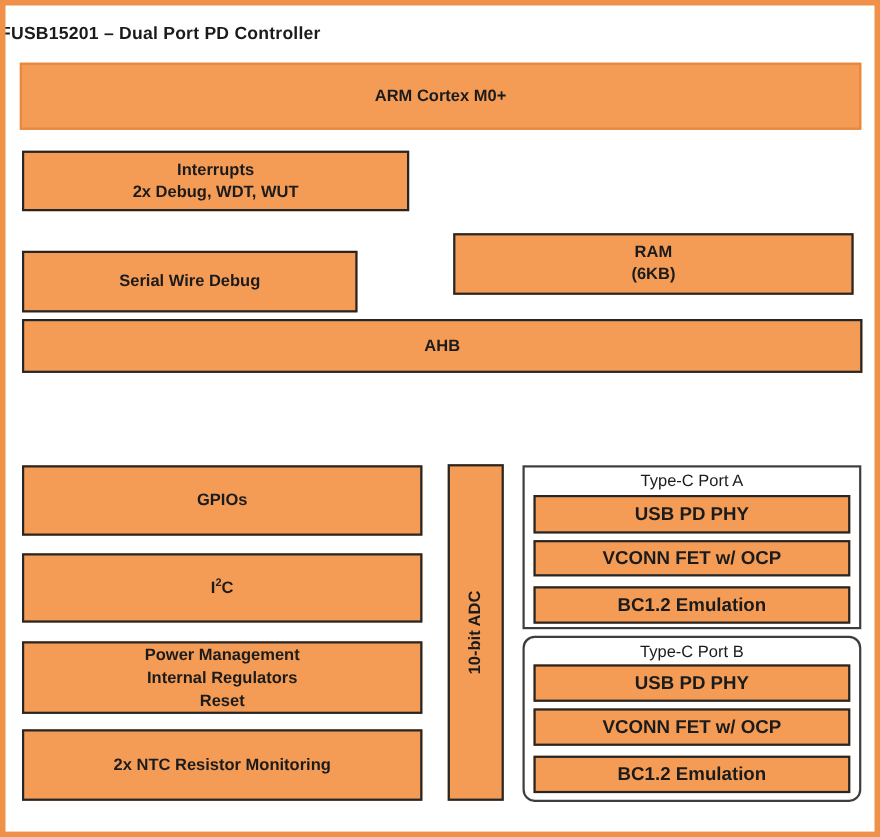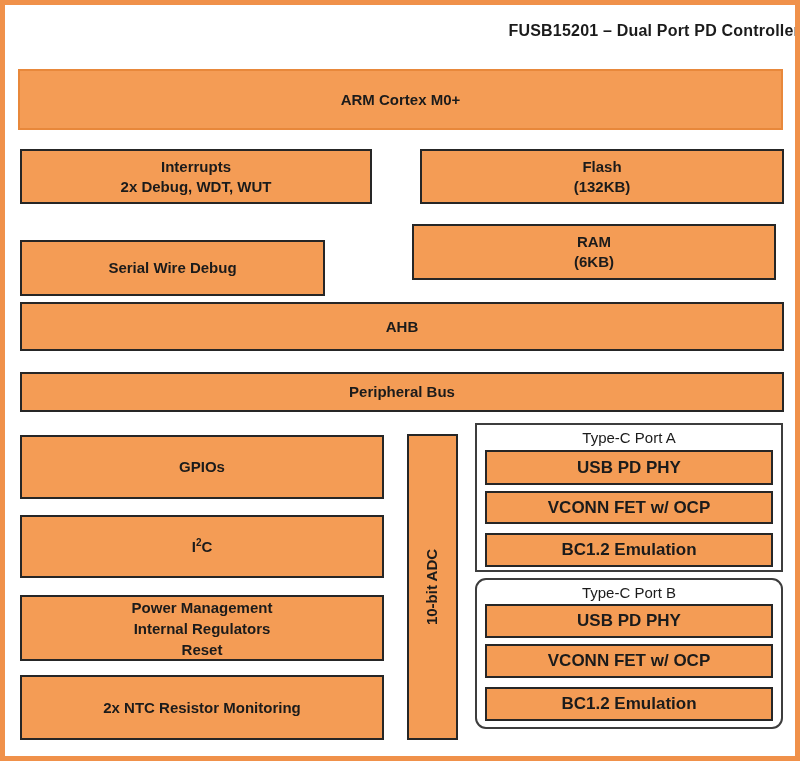--- a/index.html
+++ b/index.html
@@ -26,39 +26,38 @@
     inset: 0;
     border: 5px solid var(--page-border);
     pointer-events: none;
     z-index: 5;
   }
   .diagram-title {
     position: absolute;
     top: 22px;
     left: 0;
     width: 100%;
-    text-align: right;
+    text-align: left;
     font-size: 16px;
     font-weight: 700;
     letter-spacing: 0.2px;
   }
   .blk {
     position: absolute;
     background: var(--block-fill);
     border: 2px solid var(--block-border);
     display: flex;
     flex-direction: column;
     align-items: center;
     justify-content: center;
     text-align: center;
     font-size: 15px;
     font-weight: 700;
     line-height: 20px;
     color: var(--text);
-    margin-top: 12px;
   }
   .blk.arm {
     left: 18px; top: 57px; width: 765px; height: 61px;
     border: 2px solid var(--arm-border);
   }
   .blk.interrupts { left: 20px; top: 137px; width: 352px; height: 55px; }
   .blk.flash      { left: 420px; top: 137px; width: 364px; height: 55px; }
   .blk.swd        { left: 20px; top: 228px; width: 305px; height: 56px; }
   .blk.ram        { left: 412px; top: 212px; width: 364px; height: 56px; }
   .blk.ahb        { left: 20px; top: 290px; width: 764px; height: 49px; }
@@ -124,41 +123,34 @@
 
   <div class="blk arm">
     <span>ARM Cortex M0+</span>
   </div>
 
   <div class="blk interrupts">
     <span>Interrupts</span>
     <span>2x Debug, WDT, WUT</span>
   </div>
 
-  <div class="blk flash">
-    <span>Flash</span>
-    <span>(132KB)</span>
-  </div>
 
   <div class="blk swd">
     <span>Serial Wire Debug</span>
   </div>
 
   <div class="blk ram">
     <span>RAM</span>
     <span>(6KB)</span>
   </div>
 
   <div class="blk ahb">
     <span>AHB</span>
   </div>
 
-  <div class="blk pbus">
-    <span>Peripheral Bus</span>
-  </div>
 
   <div class="blk gpios">
     <span>GPIOs</span>
   </div>
 
   <div class="blk i2c">
     <span><span>I</span><sup class="i2c-sup">2</sup><span>C</span></span>
   </div>
 
   <div class="blk power">

